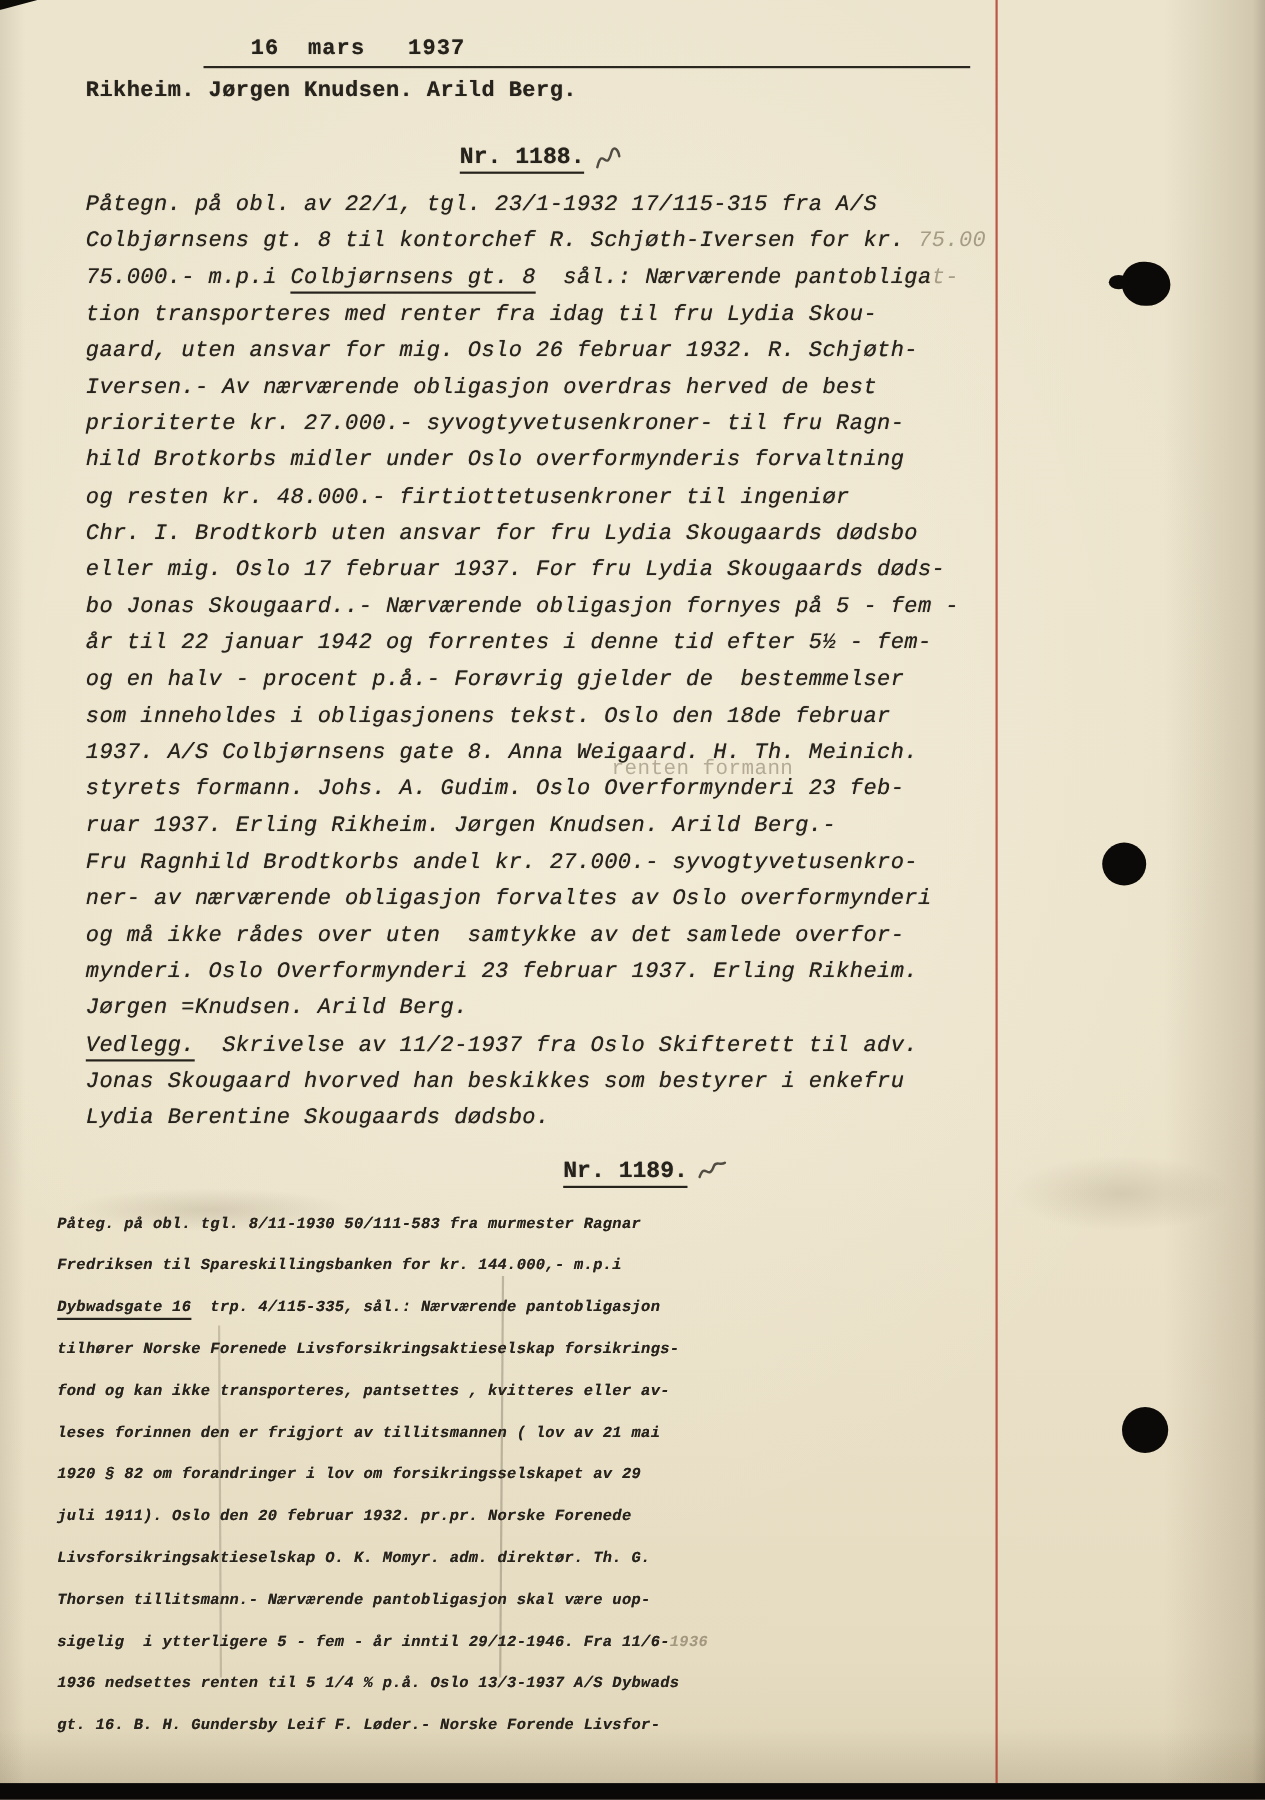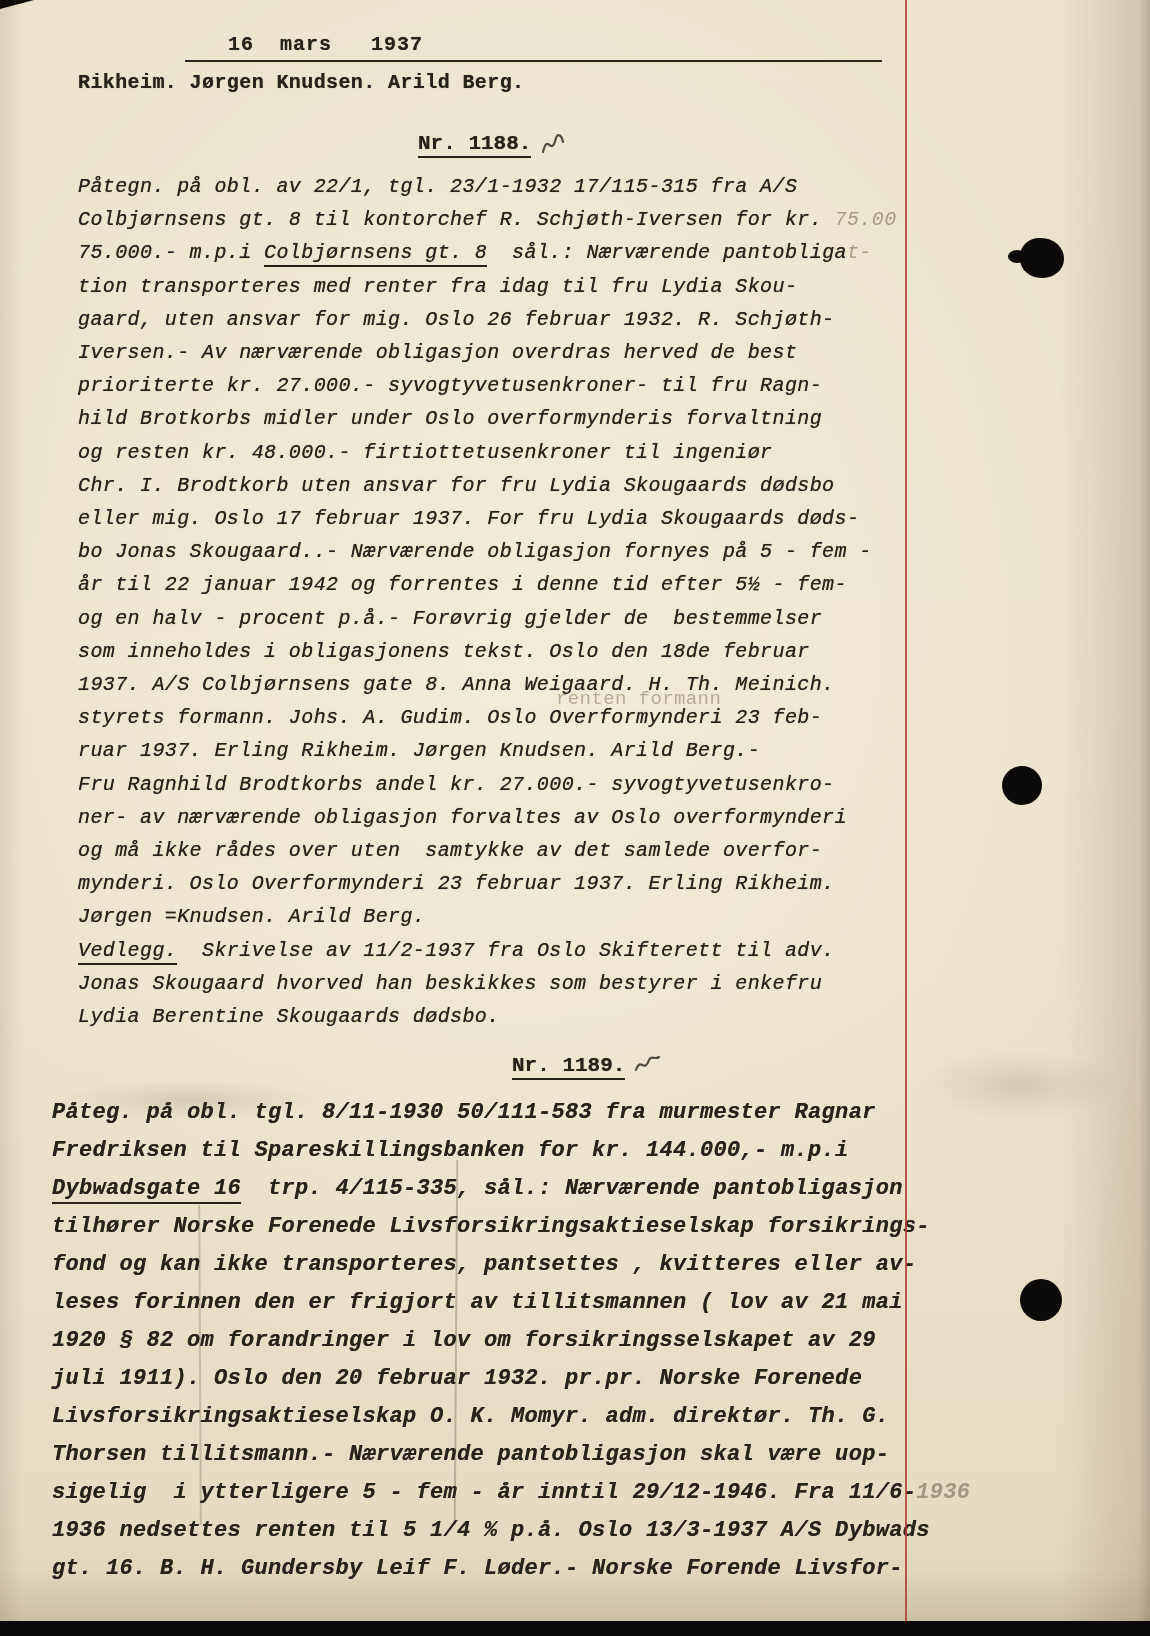--- a/index.html
+++ b/index.html
@@ -26,21 +26,21 @@
   .red-line{position:absolute;top:0;left:905px;width:2px;height:1621px;background:rgba(178,62,48,0.85);}
   .hole{position:absolute;background:#0c0a08;border-radius:50%;}
   .hole-1{left:1020px;top:238px;width:44px;height:40px;border-radius:46% 54% 50% 50%;}
   .hole-1b{left:1008px;top:250px;width:18px;height:13px;}
   .hole-2{left:1002px;top:766px;width:40px;height:39px;}
   .hole-3{left:1020px;top:1279px;width:42px;height:42px;}
 
   .typed{white-space:pre;}
   .t1188{font-size:20px;line-height:33.2px;letter-spacing:0.4px;
     text-shadow:0 0 0.7px rgba(30,25,18,0.75);}
-  .t1189{font-size:22px;line-height:38px;letter-spacing:0.3px;font-weight:bold;
+  .t1189{font-size:14px;line-height:38px;letter-spacing:0.3px;font-weight:bold;
     text-shadow:0 0 0.6px rgba(30,25,18,0.65);}
   .tline{white-space:pre;font-style:italic;}
   .u{border-bottom:2px solid #26221c;padding-bottom:1px;}
   .ghost{color:rgba(95,82,60,0.50);text-shadow:none;filter:blur(0.4px);}
 
   .header-date{position:absolute;top:33px;left:228px;font-size:20px;font-weight:bold;
     letter-spacing:1px;text-shadow:0 0 0.7px rgba(30,25,18,0.7);white-space:pre;}
   .header-rule{position:absolute;top:60px;left:185px;width:697px;height:2px;background:#2a2620;}
   .header-names{position:absolute;top:71px;left:78px;font-size:20px;font-weight:bold;
     letter-spacing:0.4px;text-shadow:0 0 0.7px rgba(30,25,18,0.7);white-space:pre;}

